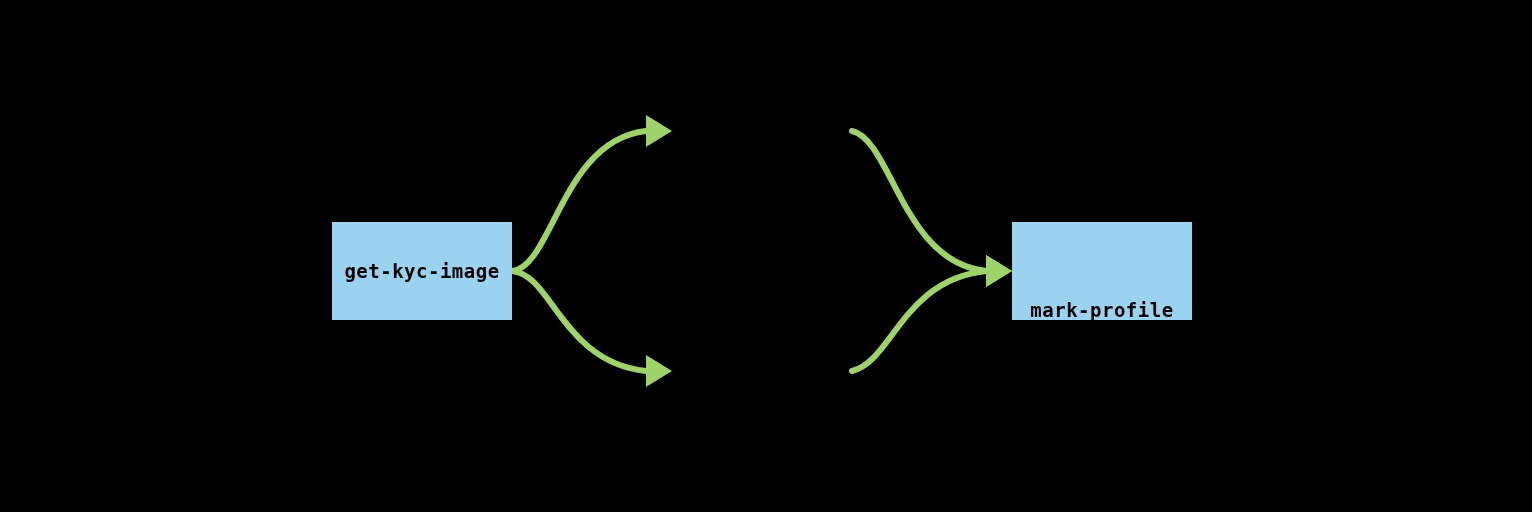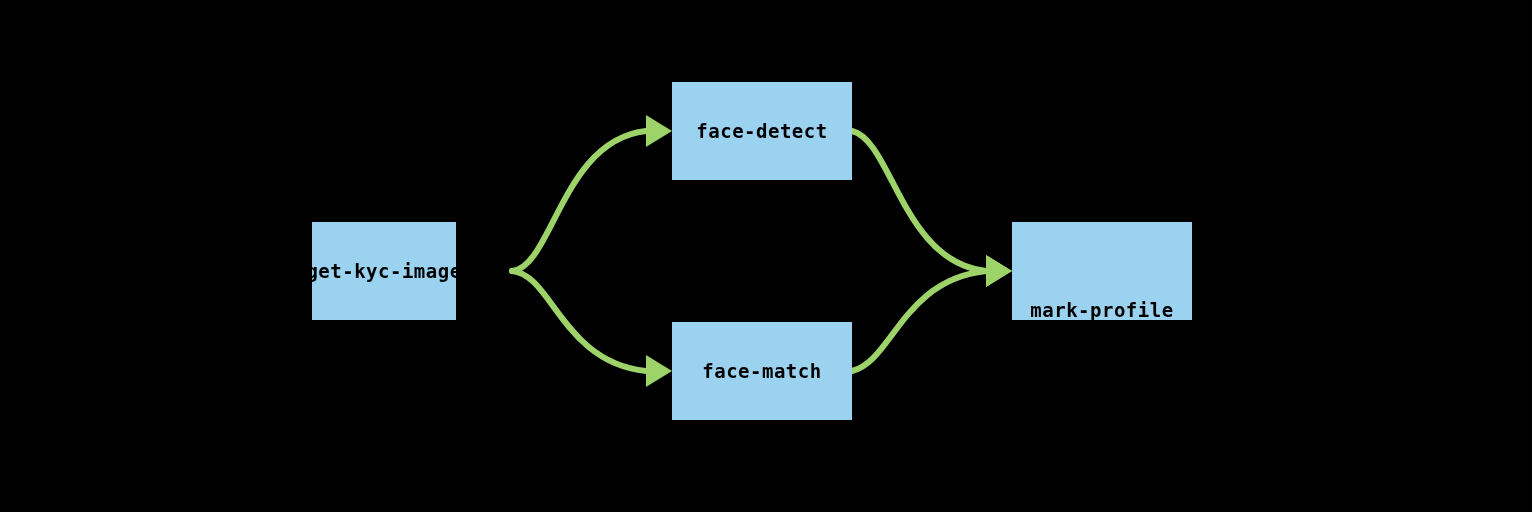--- a/index.html
+++ b/index.html
@@ -61,29 +61,23 @@
       <path class="edge-path" fill="none" stroke="#9ED36A" stroke-width="6" stroke-linecap="round" d="M 852,131 C 892,140 902,262 986,271"></path>
       <path class="edge-arrow" fill="#9ED36A" stroke="none" d="M 986,271 L 986,287 L 1012,271 L 986,255 Z"></path>
     </g>
 
     <g>
       <path class="edge-path" fill="none" stroke="#9ED36A" stroke-width="6" stroke-linecap="round" d="M 852,371 C 892,362 902,280 986,271"></path>
       <path class="edge-arrow" fill="#9ED36A" stroke="none" d="M 986,271 L 986,287 L 1012,271 L 986,255 Z"></path>
     </g>
   </svg>
 
-  <div class="node" style="left:312px; top:222px; width:144px; height:98px;">
+  <div class="node" style="left:332px; top:222px; width:180px; height:98px;">
     <span class="node-label">get-kyc-image</span>
   </div>
 
-  <div class="node" style="left:672px; top:82px; width:180px; height:98px;">
-    <span class="node-label">face-detect</span>
-  </div>
 
-  <div class="node" style="left:672px; top:322px; width:180px; height:98px;">
-    <span class="node-label">face-match</span>
-  </div>
 
   <div class="node" style="left:1012px; top:222px; width:180px; height:98px;align-items:flex-end;">
     <span class="node-label">mark-profile</span>
   </div>
 
 </div>
 
 </body></html>

